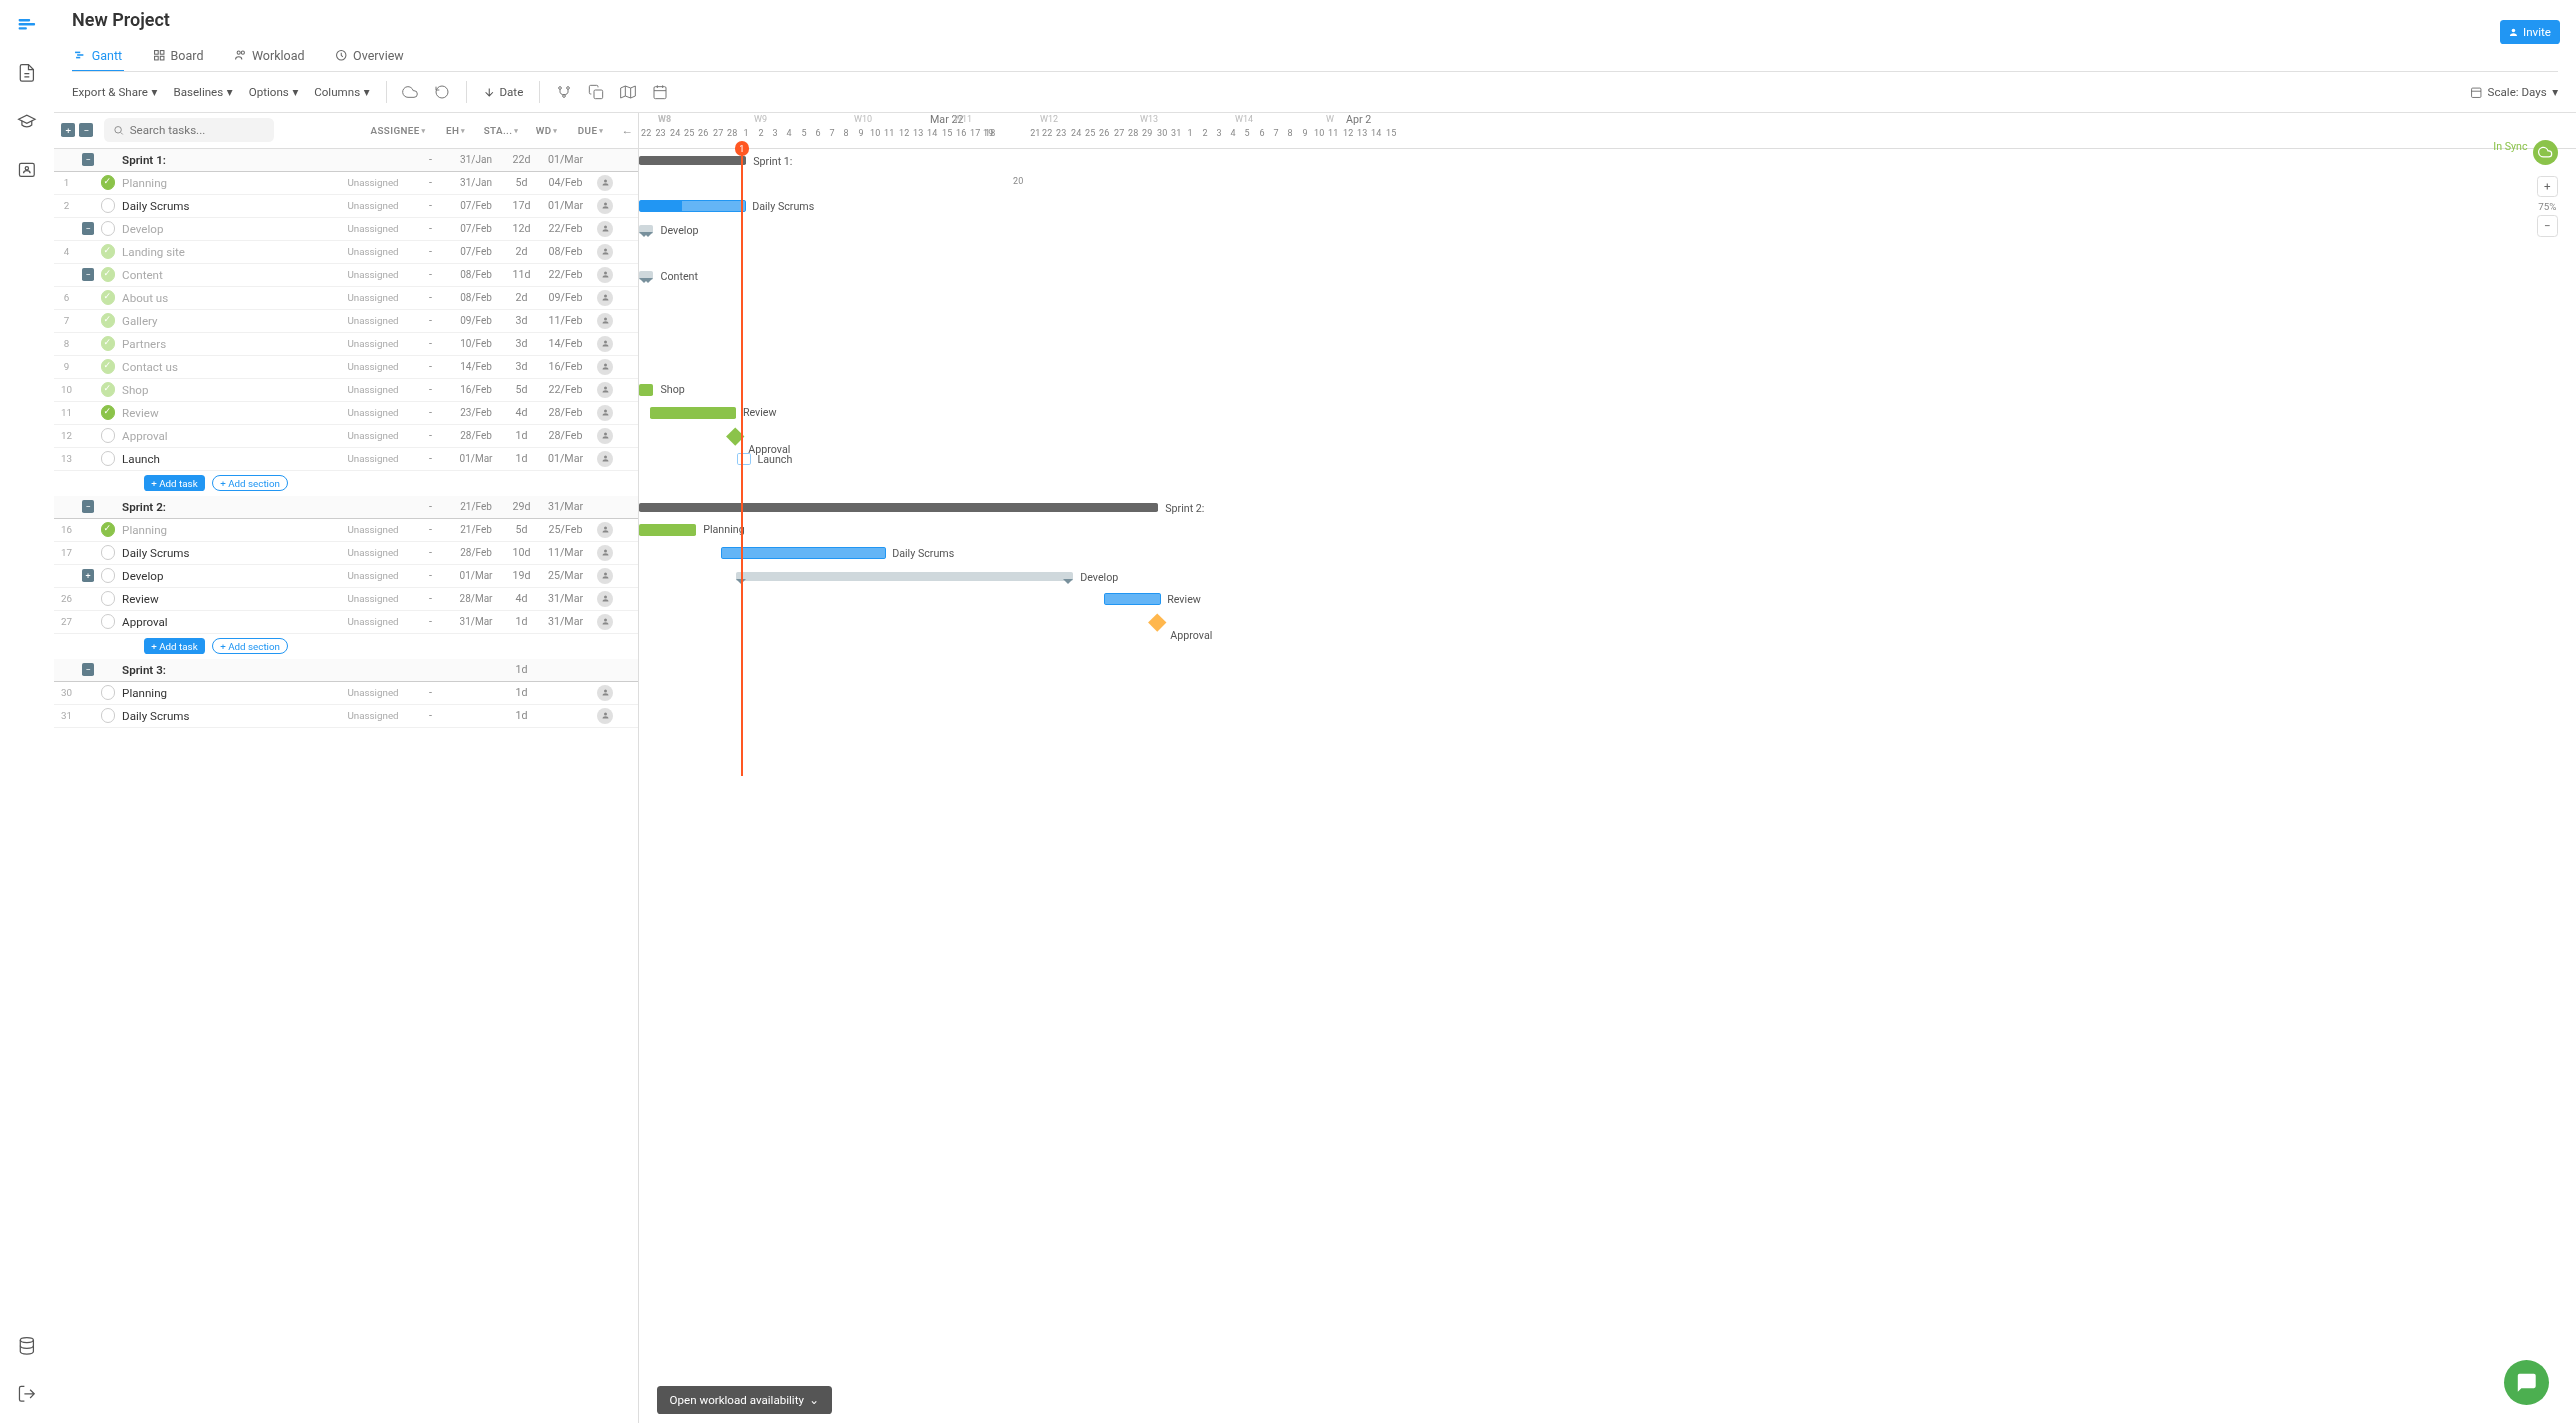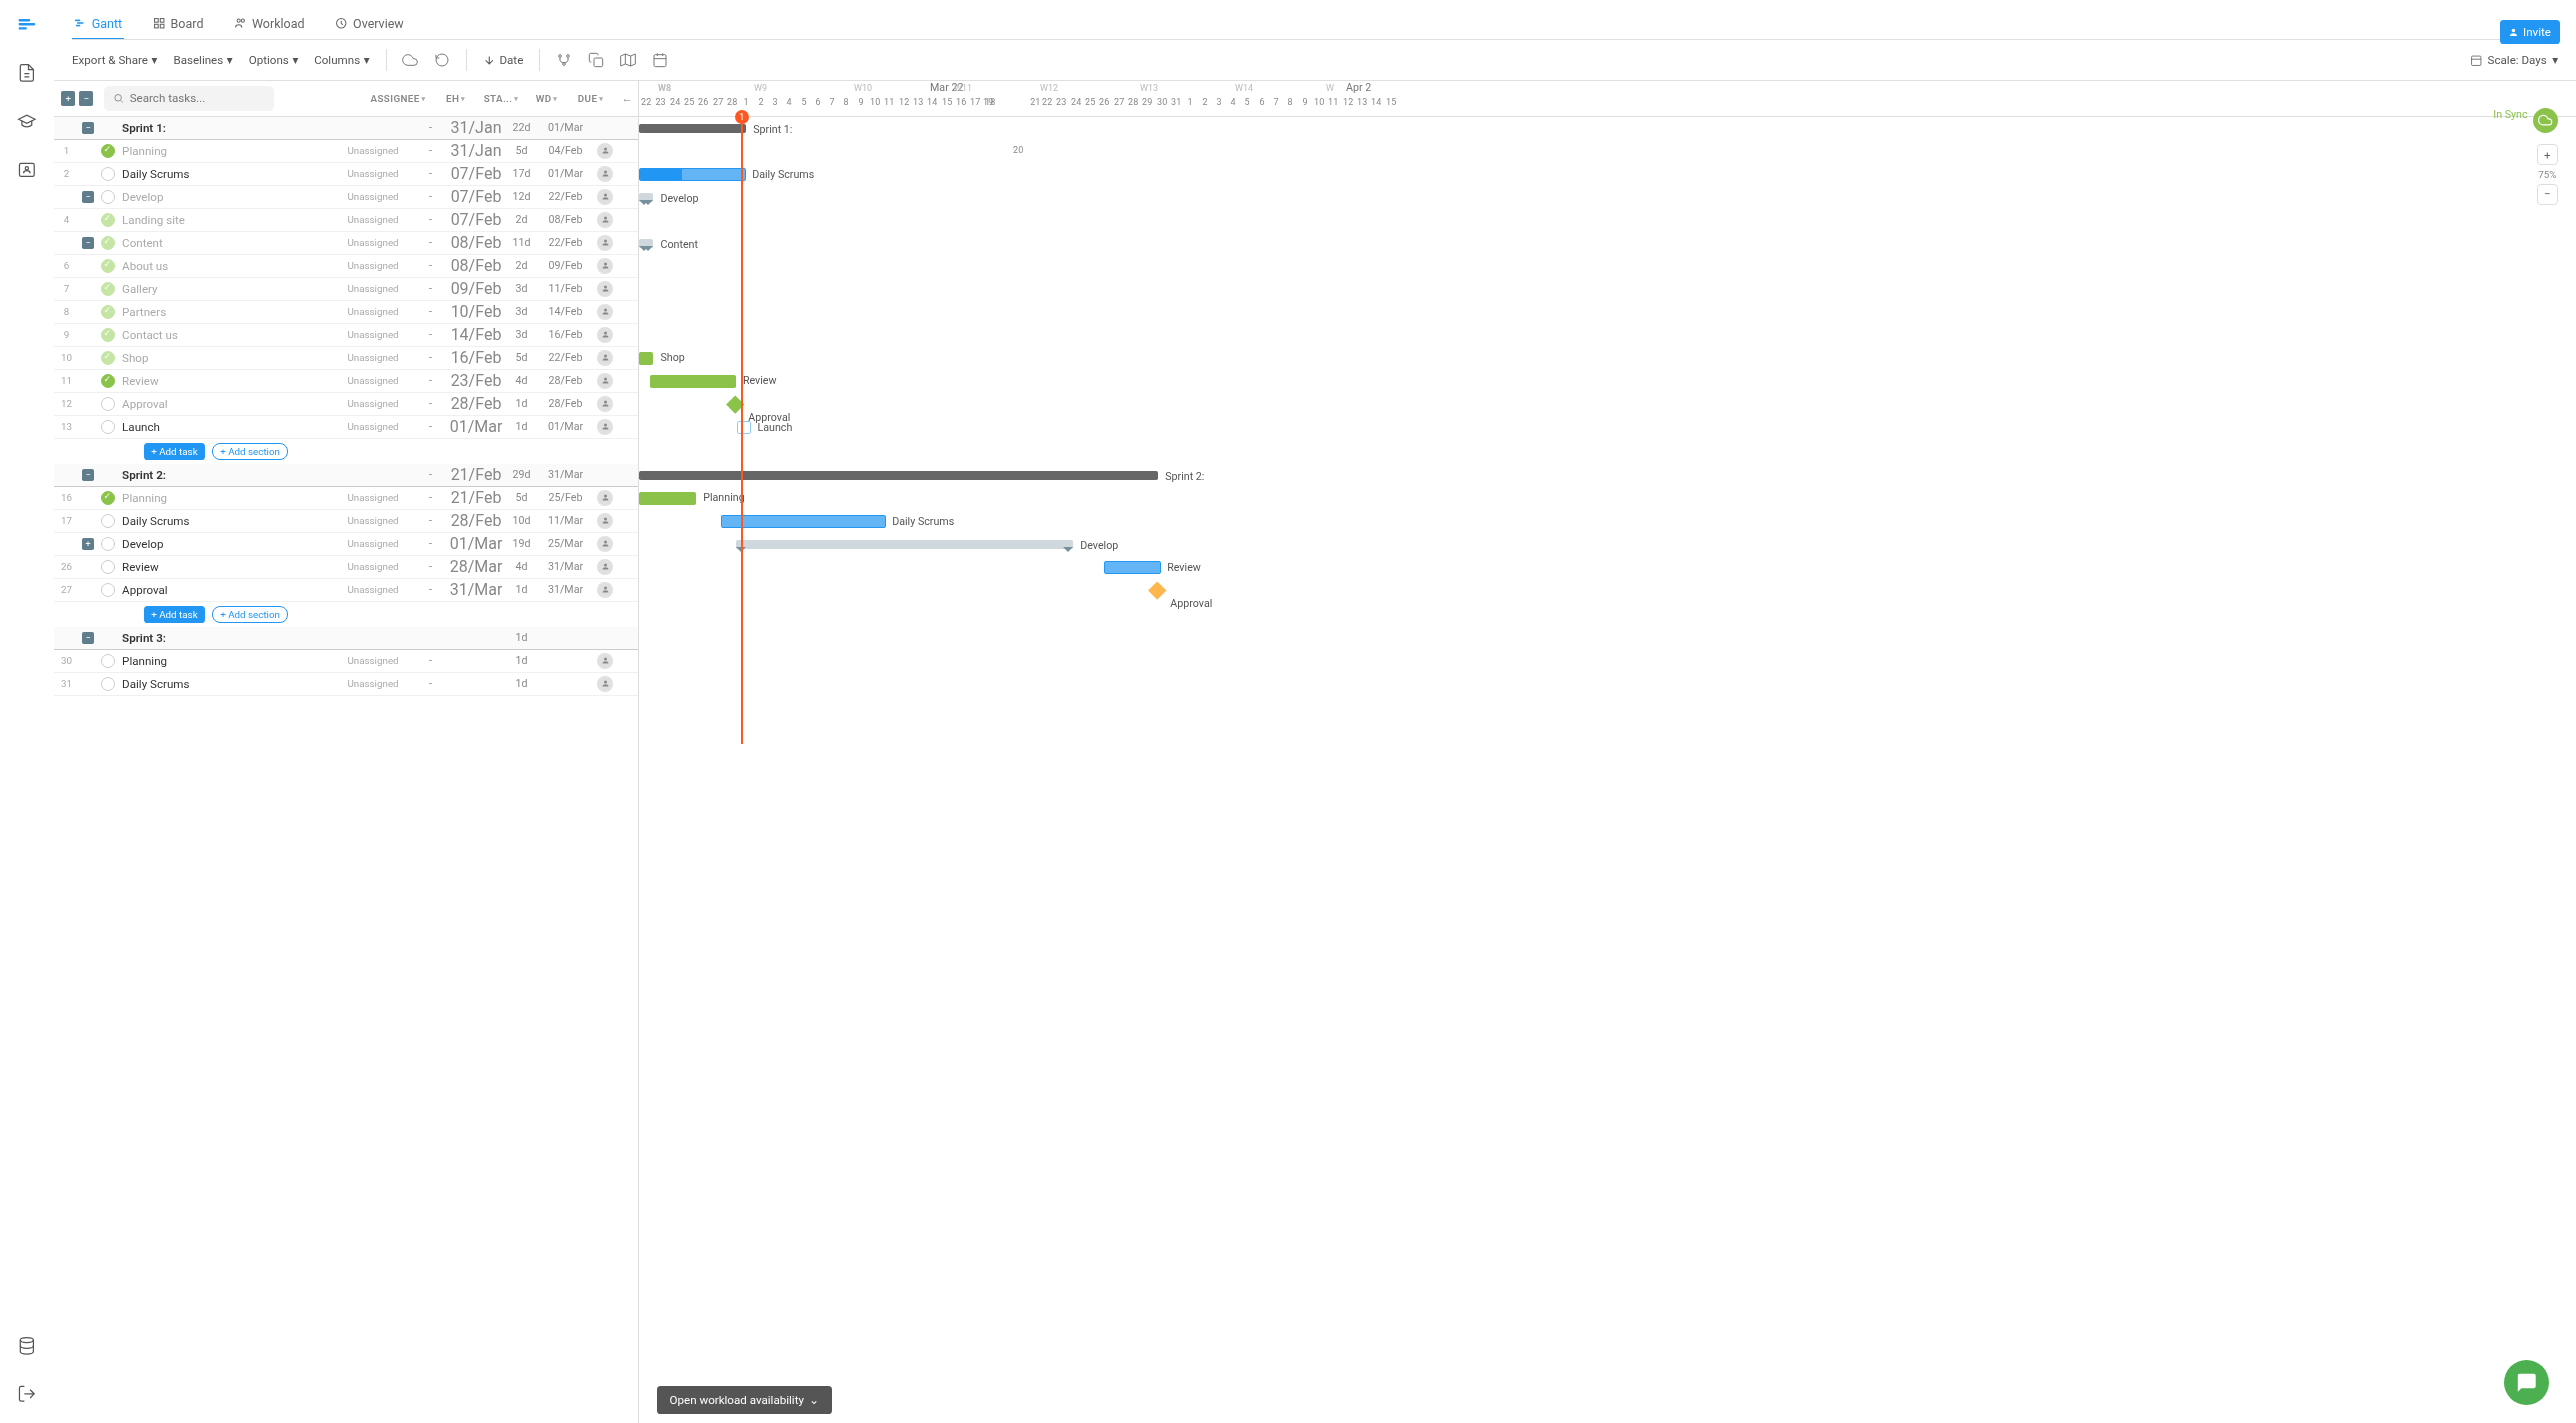--- a/index.html
+++ b/index.html
@@ -49,21 +49,21 @@
 .row .status{width:21.5px;display:flex;align-items:center;justify-content:center}
 .status-dot{width:14.3px;height:14.3px;border-radius:50%;border:1.8px solid #ccc}
 .status-dot.done{background:#8bc34a;border-color:#8bc34a;position:relative}
 .status-dot.done.light{background:#c5e5a5;border-color:#c5e5a5}
 .status-dot.done:after{content:"✓";color:#fff;font-size:9px;position:absolute;top:-0.9px;left:1.8px}
 .row .name{flex:0 0 215px;font-size:11.6px;color:#333;padding-left:3.6px;white-space:nowrap;overflow:hidden;text-overflow:ellipsis}
 .row .name.sec{font-weight:600}
 .row .name.dim{color:#aaa}
 .row .assignee{width:79px;font-size:9.8px;color:#aaa;text-align:center}
 .row .eh{width:36px;font-size:10.7px;color:#888;text-align:center}
-.row .st{width:55px;font-size:16px;color:#888;text-align:center}
+.row .st{width:55px;font-size:10px;color:#888;text-align:center}
 .row .wd{width:36px;font-size:10.7px;color:#888;text-align:center}
 .row .du{width:52px;font-size:10.7px;color:#888;text-align:center}
 .row .av{width:27px;display:flex;align-items:center;justify-content:center}
 .av-circle{width:16px;height:16px;border-radius:50%;background:#e0e0e0;display:flex;align-items:center;justify-content:center}
 .av-circle svg{width:9px;height:9px;color:#888}
 .indent1{padding-left:21.5px}
 .indent2{padding-left:43px}
 .add-row{display:flex;gap:7.2px;padding:3.6px 90px;height:25px;align-items:center}
 .add-task-btn{background:#2196f3;color:#fff;border:none;padding:2.7px 7.2px;border-radius:3.6px;font-size:9.8px;cursor:pointer;display:flex;align-items:center;gap:3.6px}
 .add-section-btn{background:#fff;color:#2196f3;border:0.9px solid #2196f3;padding:1.8px 7.2px;border-radius:8px;font-size:9.8px;cursor:pointer}
@@ -142,20 +142,21 @@
       </div>
     <div class="sidebar-icon" style="margin-bottom:18px">
         <svg viewBox="0 0 24 24" fill="none" stroke="currentColor" stroke-width="1.5">
           <path d="M9 21H5a2 2 0 01-2-2V5a2 2 0 012-2h4M16 17l5-5-5-5M21 12H9"></path>
         </svg>
       </div>
   </div>
 
   <div class="main">
     <div class="header">
+      <div class="project-title">New Project</div>
       <div class="top-right">
         <button class="invite-btn">
             <svg width="10.7" height="10.7" viewBox="0 0 24 24" fill="currentColor">
               <circle cx="10" cy="8" r="4"></circle>
               <path d="M2 20c0-4 4-6 8-6s8 2 8 6M19 8v6M16 11h6"></path>
             </svg>
             <span>Invite</span>
           </button>
       </div>
       <div class="tabs">

